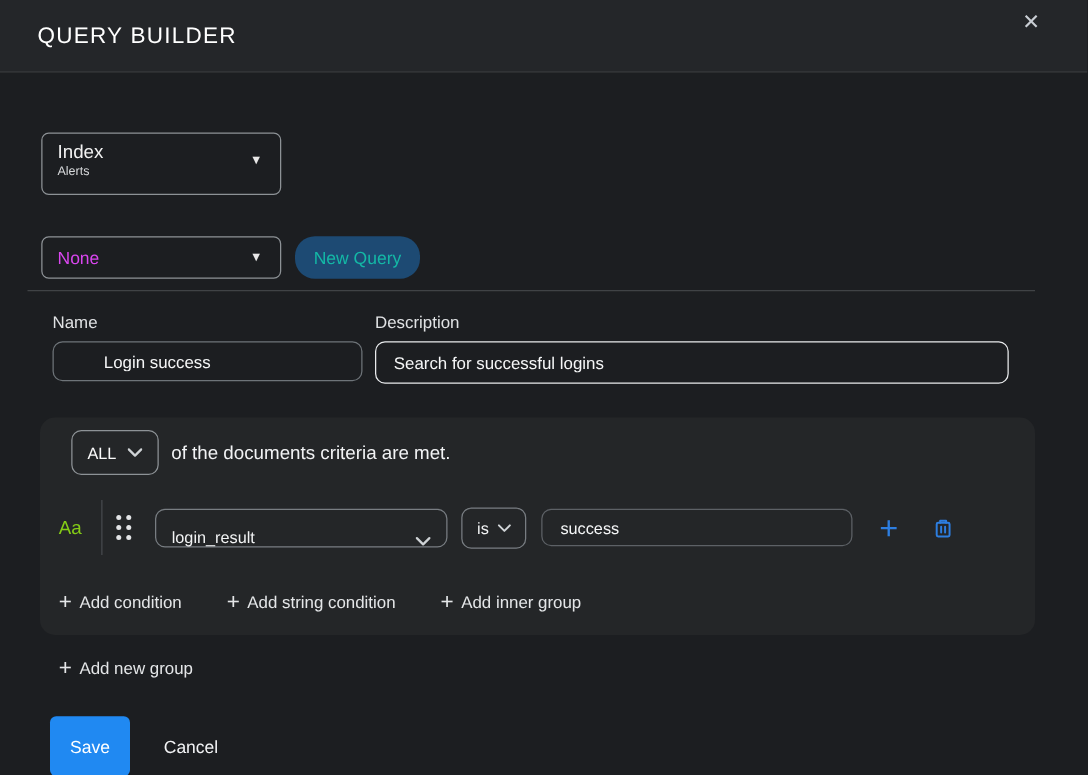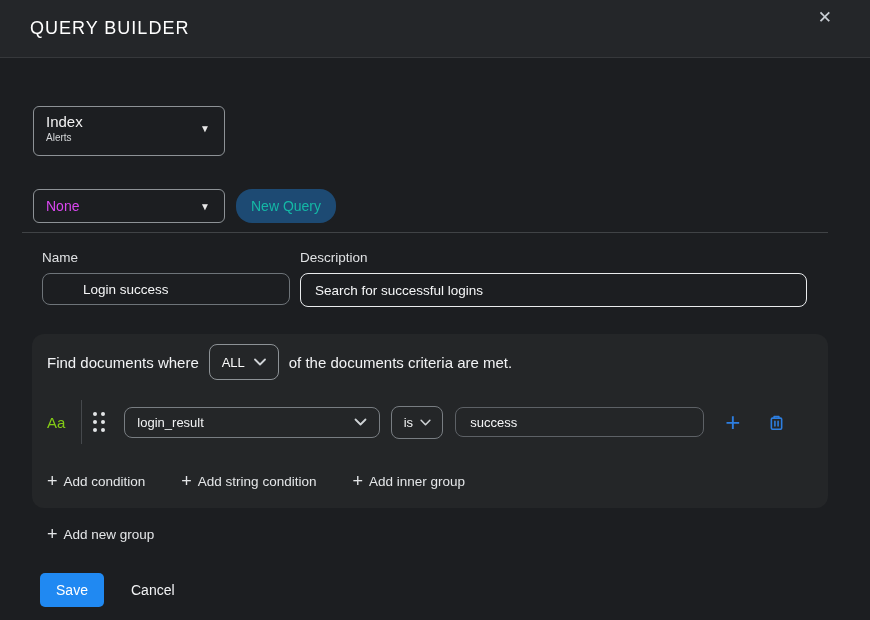--- a/index.html
+++ b/index.html
@@ -124,25 +124,26 @@
   .v-sep { width: 1px; height: 44px; background: #46494d; }
   .drag-dots {
     margin-left: 11px; margin-right: 19px;
     display: grid;
     grid-template-columns: repeat(2, 4px);
     grid-gap: 4px 4px;
     cursor: grab;
   }
   .drag-dots i { width: 4px; height: 4px; background: #e3e5e7; border-radius: 50%; }
   .field-select {
-    width: 256px; height: 31px;
+    width: 234px; height: 31px;
     border-radius: 8px;
     border-color: #787d82;
     padding: 0 12px;
     justify-content: space-between;
+    align-items: flex-end;
   }
   .field-select .sel-value, .op-select .sel-value { font-size: 13px; color: #f2f3f4; }
   .op-select {
     margin-left: 11px;
     width: 52px; height: 33px;
     border-radius: 8px;
     border-color: #787d82;
     justify-content: center;
     gap: 7px;
   }
@@ -169,21 +170,21 @@
     align-items: center;
     cursor: pointer;
     padding: 0;
   }
   .add-link .plus-glyph { font-size: 18px; font-weight: 300; margin-right: 6px; color: #e4e6e8; }
   .add-links .add-link + .add-link { margin-left: 36px; }
   .add-group-link { margin: 16px 0 0 47px; }
   
   .footer-row { margin: 28px 0 0 40px; display: flex; align-items: center; }
   .save-btn {
-    width: 64px; height: 34px;
+    width: 64px; height: 48px;
     background: #2089f2;
     color: #ffffff;
     border: none;
     border-radius: 5px;
     font-size: 14px;
     font-family: "Liberation Sans", sans-serif;
     cursor: pointer;
   }
   .cancel-btn {
     margin-left: 27px;
@@ -235,21 +236,20 @@
       <div class="desc-block">
         <label class="field-label">Description</label>
         <input class="txt-input desc-input" type="text" value="Search for successful logins" style="">
       </div>
     </div>
 
     
     <div class="group-box">
 
       <div class="find-row">
-        <span>Find documents where</span>
         <div class="sel all-select">
           <span class="sel-value">ALL</span>
           <span class="chev">
             <svg width="12" height="8" viewBox="0 0 12 8">
                 <path d="M1 1.5 L6 6.5 L11 1.5" stroke="#cfd3d6" stroke-width="1.8" fill="none" stroke-linecap="round" stroke-linejoin="round"></path>
               </svg>
           </span>
         </div>
         <span>of the documents criteria are met.</span>
       </div>

